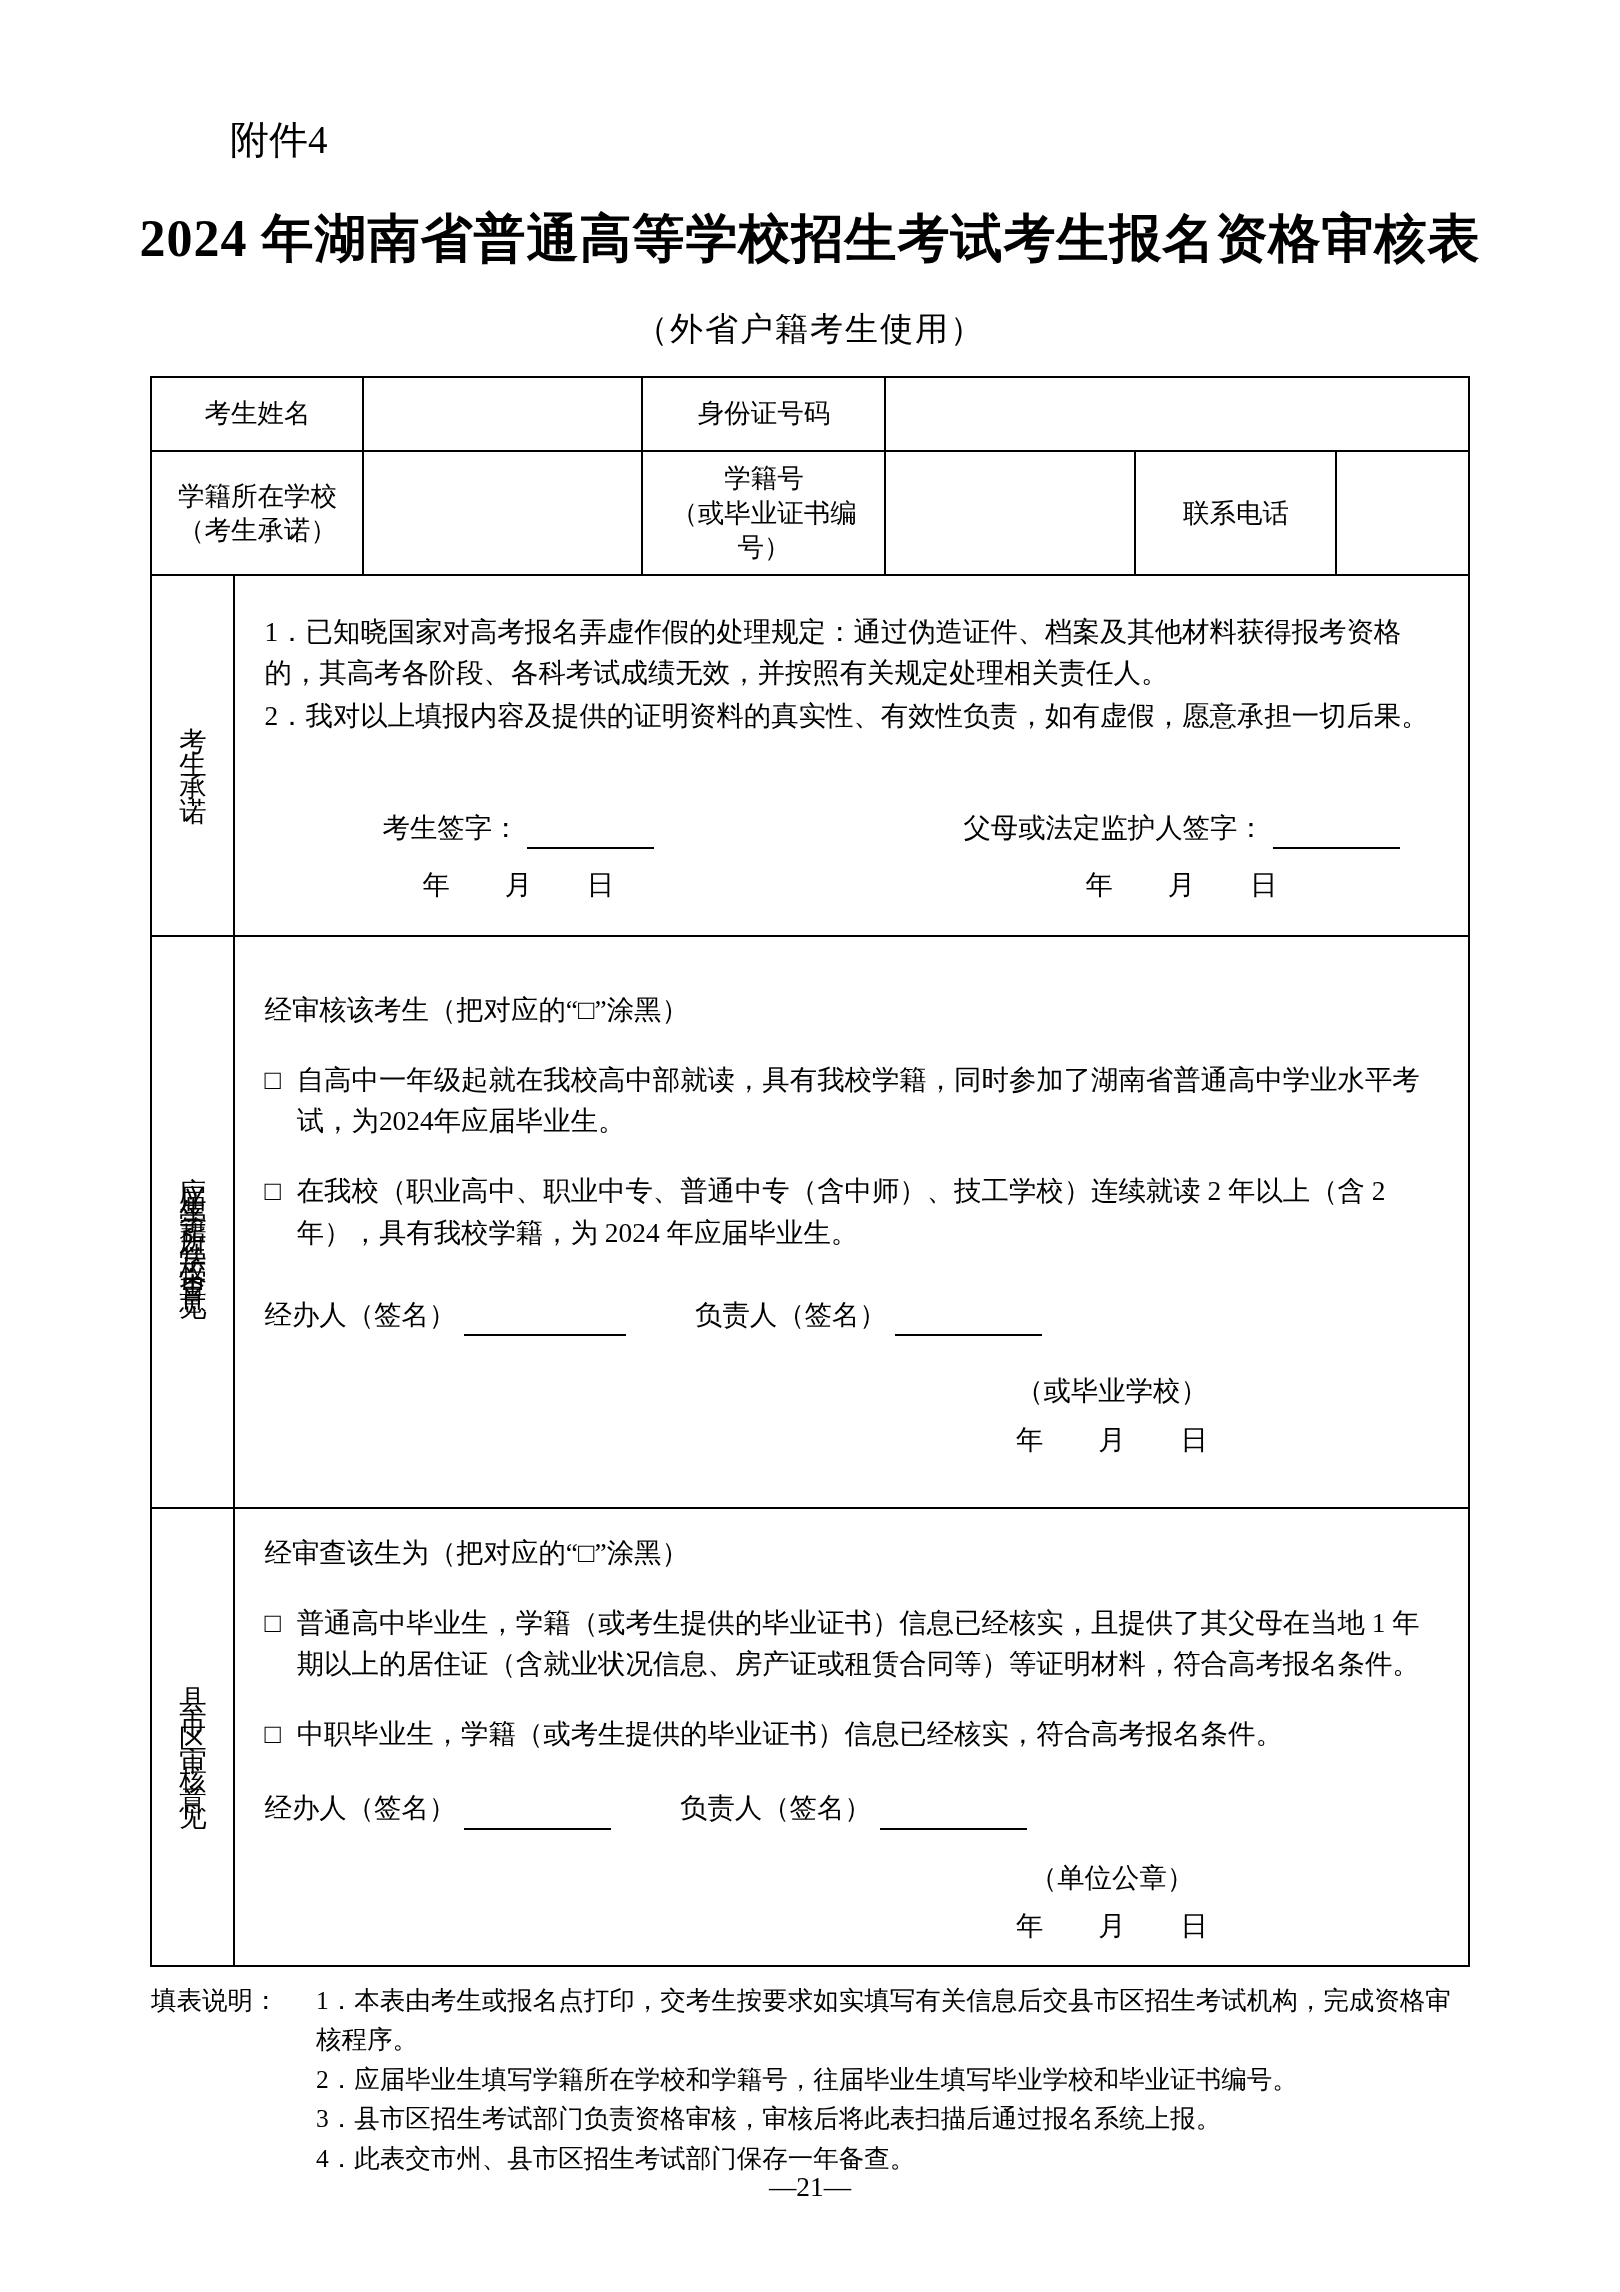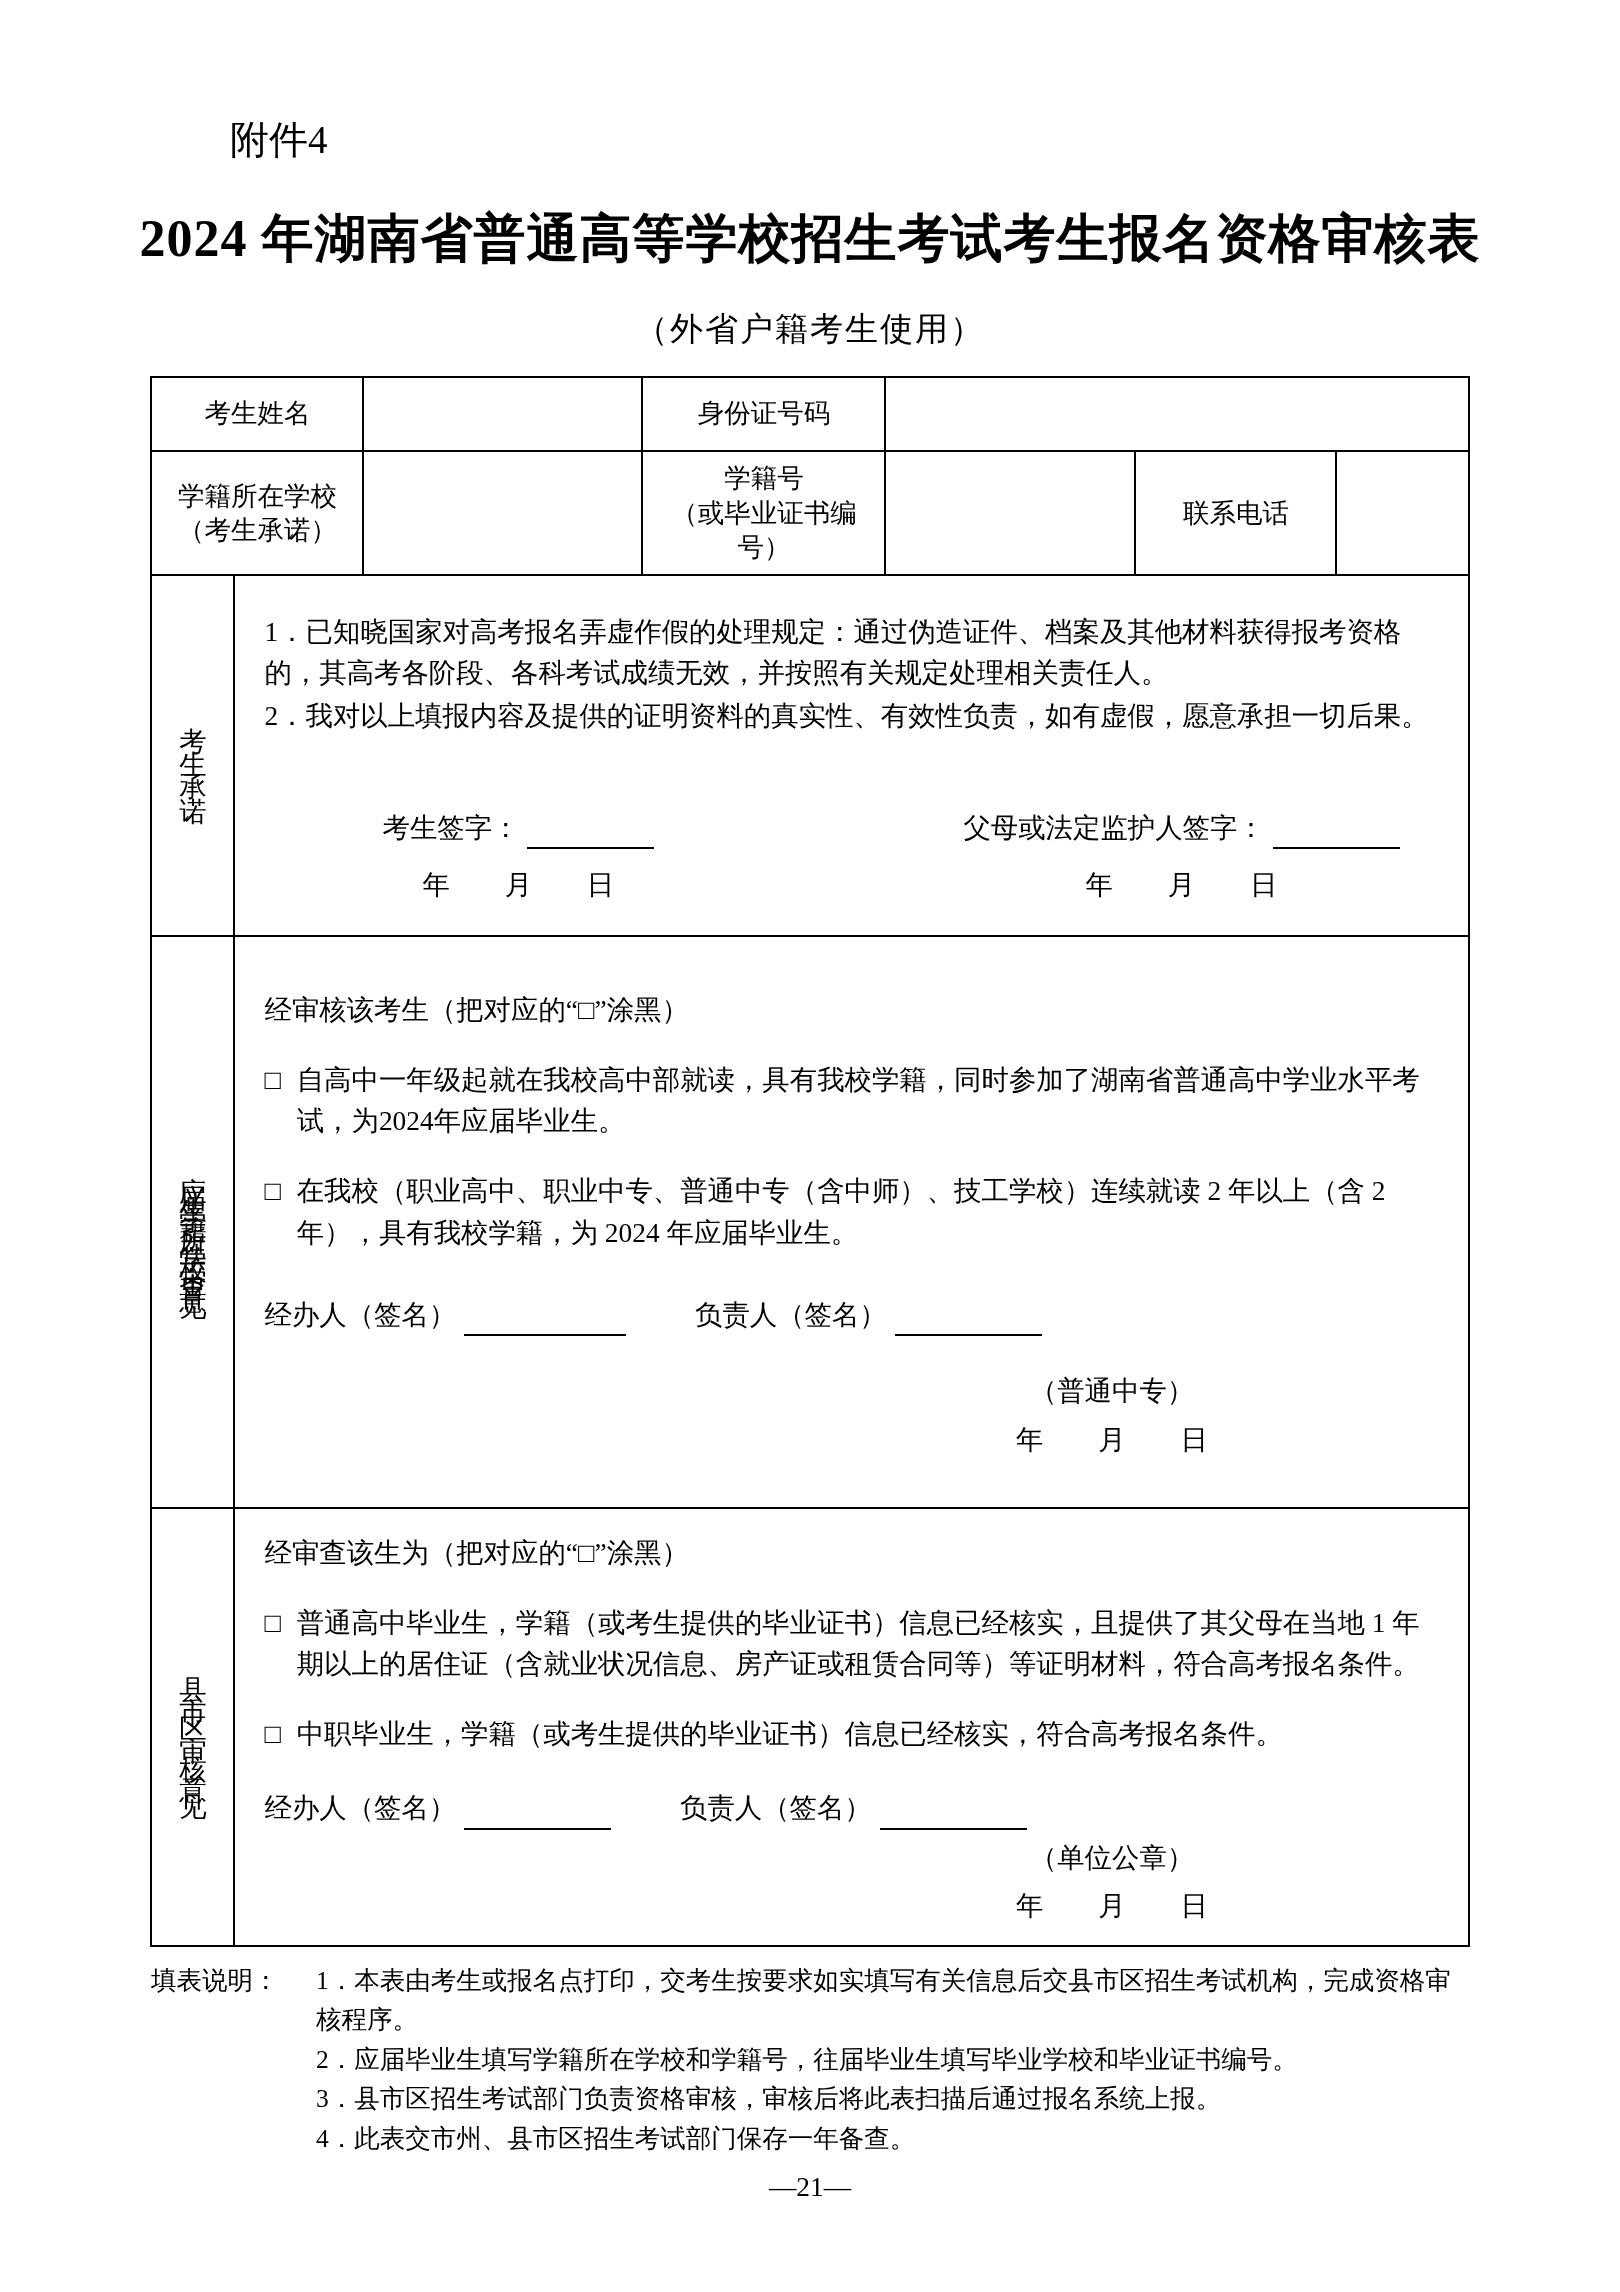--- a/index.html
+++ b/index.html
@@ -53,21 +53,21 @@
 
   .option { display: flex; gap: 15.7px; margin-top: 29px; align-items: flex-start; }
   .checkbox { flex: 0 0 auto; }
   .option-text { flex: 1 1 auto; }
 
   .center-sign { text-align: left; margin-top: 41px; }
   .sign-gap { display: inline-block; width: 69px; }
 
   .seal-block { width: 421px; margin-left: 637px; text-align: center; margin-top: 35px; }
   .seal-block .seal-date { margin-top: 7.8px; }
-  .row-county .seal-block { margin-top: 8px; }
+  .row-county .seal-block { margin-top: 28px; }
   .row-county .center-sign { margin-top: 33px; }
 
   .instructions { display: flex; width: 1318px; margin: 13.7px auto 0; font-size: 25.5px; line-height: 1.55; justify-content: space-between; }
   .inst-label { flex: 0 0 165px; }
   .inst-items { flex: 1 1 auto; }
 
   .page-number { position: absolute; bottom: 90px; left: 0; width: 100%; text-align: center; font-size: 27.4px; }
 </style>
 </head>
 <body>
@@ -142,21 +142,21 @@
           <span class="option-text">自高中一年级起就在我校高中部就读，具有我校学籍，同时参加了湖南省普通高中学业水平考试，为2024年应届毕业生。</span>
         </div>
         <div class="option">
           <span class="checkbox">□</span>
           <span class="option-text">在我校（职业高中、职业中专、普通中专（含中师）、技工学校）连续就读 2 年以上（含 2 年），具有我校学籍，为 2024 年应届毕业生。</span>
         </div>
         <div class="center-sign">
           <span>经办人（签名）</span><span class="blank w165"></span><span class="sign-gap"></span><span>负责人（签名）</span><span class="blank w150"></span>
         </div>
         <div class="seal-block">
-          <div>（普通中专）</div>
+          <div>（或毕业学校）</div>
           <div class="seal-date">年　　月　　日</div>
         </div>
       </td>
     </tr>
 
     <tr class="row-county">
       <td class="vert-cell">
         <span class="vert-text vs3">县市区审核意见</span>
       </td>
       <td colspan="6" class="content-cell">

